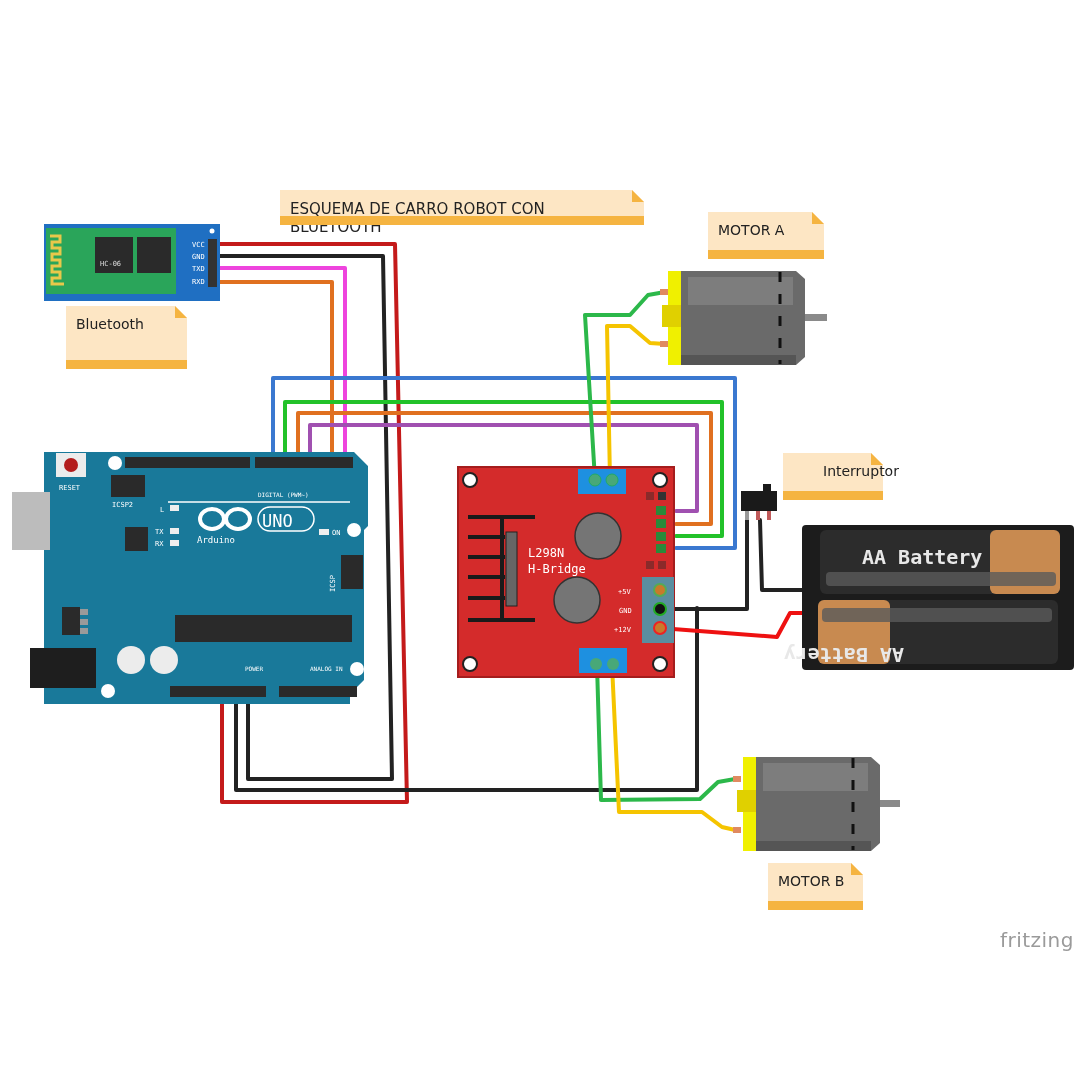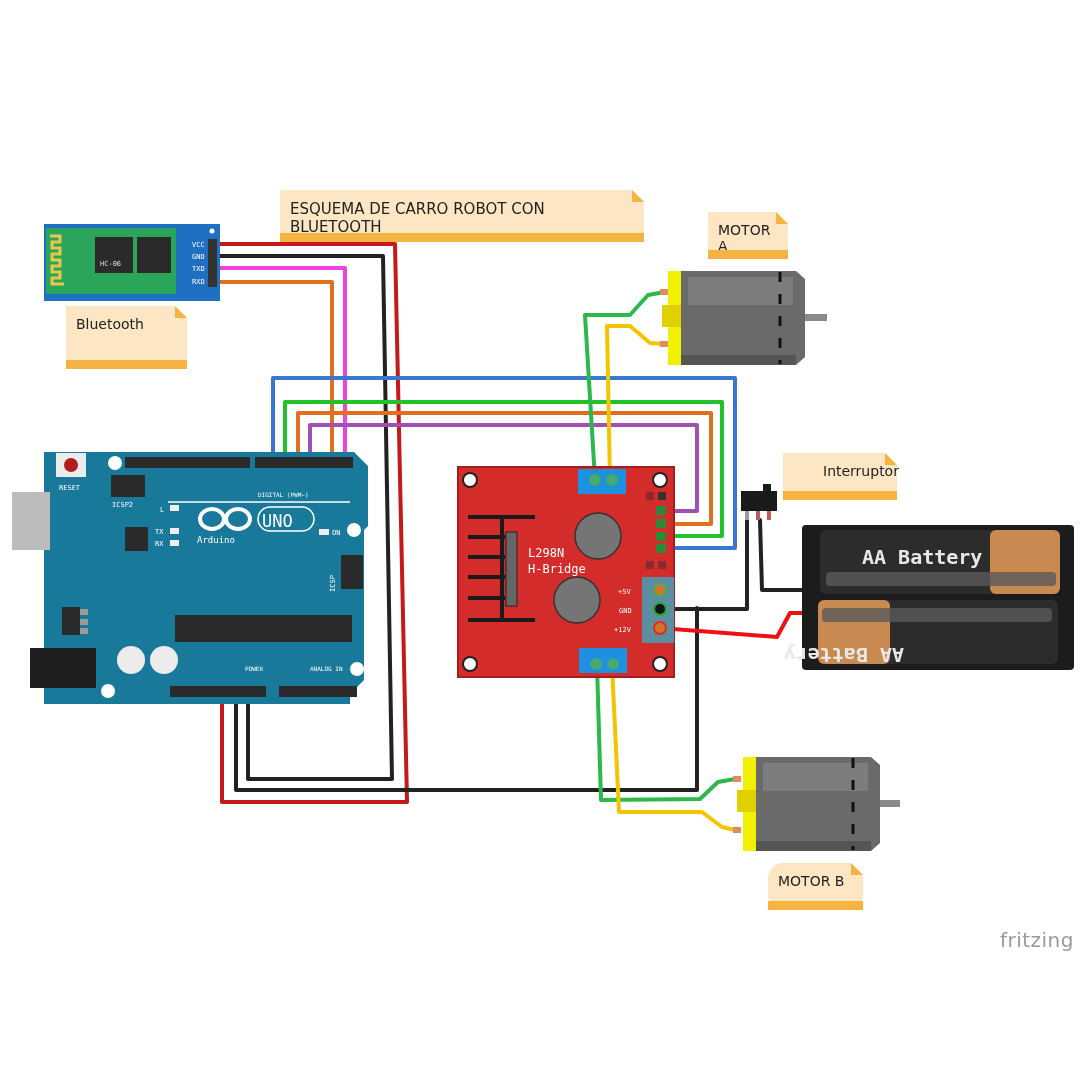--- a/index.html
+++ b/index.html
@@ -198,29 +198,29 @@
     </g>
     <g>
       <rect x="818" y="600" width="240" height="64" rx="6" fill="#2c2c2c"></rect>
       <rect x="818" y="600" width="72" height="64" rx="6" fill="#c88a50"></rect>
       <rect x="822" y="608" width="230" height="14" rx="4" fill="#5a5a5a" opacity="0.8"></rect>
       <text x="1012" y="634" font-size="20" font-family="DejaVu Sans, sans-serif" font-weight="bold" fill="#e8e8e8" transform="rotate(180 958 641)">AA Battery</text>
     </g>
   </g>
 </svg>
 
-<div class="note" style="left:280px;top:190px;width:364px;height:52px;font-size:15px;">
+<div class="note" style="left:280px;top:190px;width:364px;height:35px;font-size:15px;">
   <span class="fold"></span><span>ESQUEMA DE CARRO ROBOT CON BLUETOOTH</span>
 </div>
 <div class="note" style="left:66px;top:306px;width:121px;height:63px;">
   <span class="fold"></span><span>Bluetooth</span>
 </div>
-<div class="note" style="left:708px;top:212px;width:80px;height:47px;">
+<div class="note" style="left:708px;top:212px;width:116px;height:47px;">
   <span class="fold"></span><span>MOTOR A</span>
 </div>
-<div class="note" style="left:768px;top:863px;width:95px;height:47px;border-radius:15px;">
+<div class="note" style="left:768px;top:863px;width:95px;height:47px;">
   <span class="fold"></span><span>MOTOR B</span>
 </div>
-<div class="note" style="left:783px;top:453px;width:114px;height:47px;padding-left:40px;">
+<div class="note" style="left:783px;top:453px;width:100px;height:47px;padding-left:40px;">
   <span class="fold"></span><span>Interruptor</span>
 </div>
 
 <div class="fritz">fritzing</div>
 
 </body></html>

